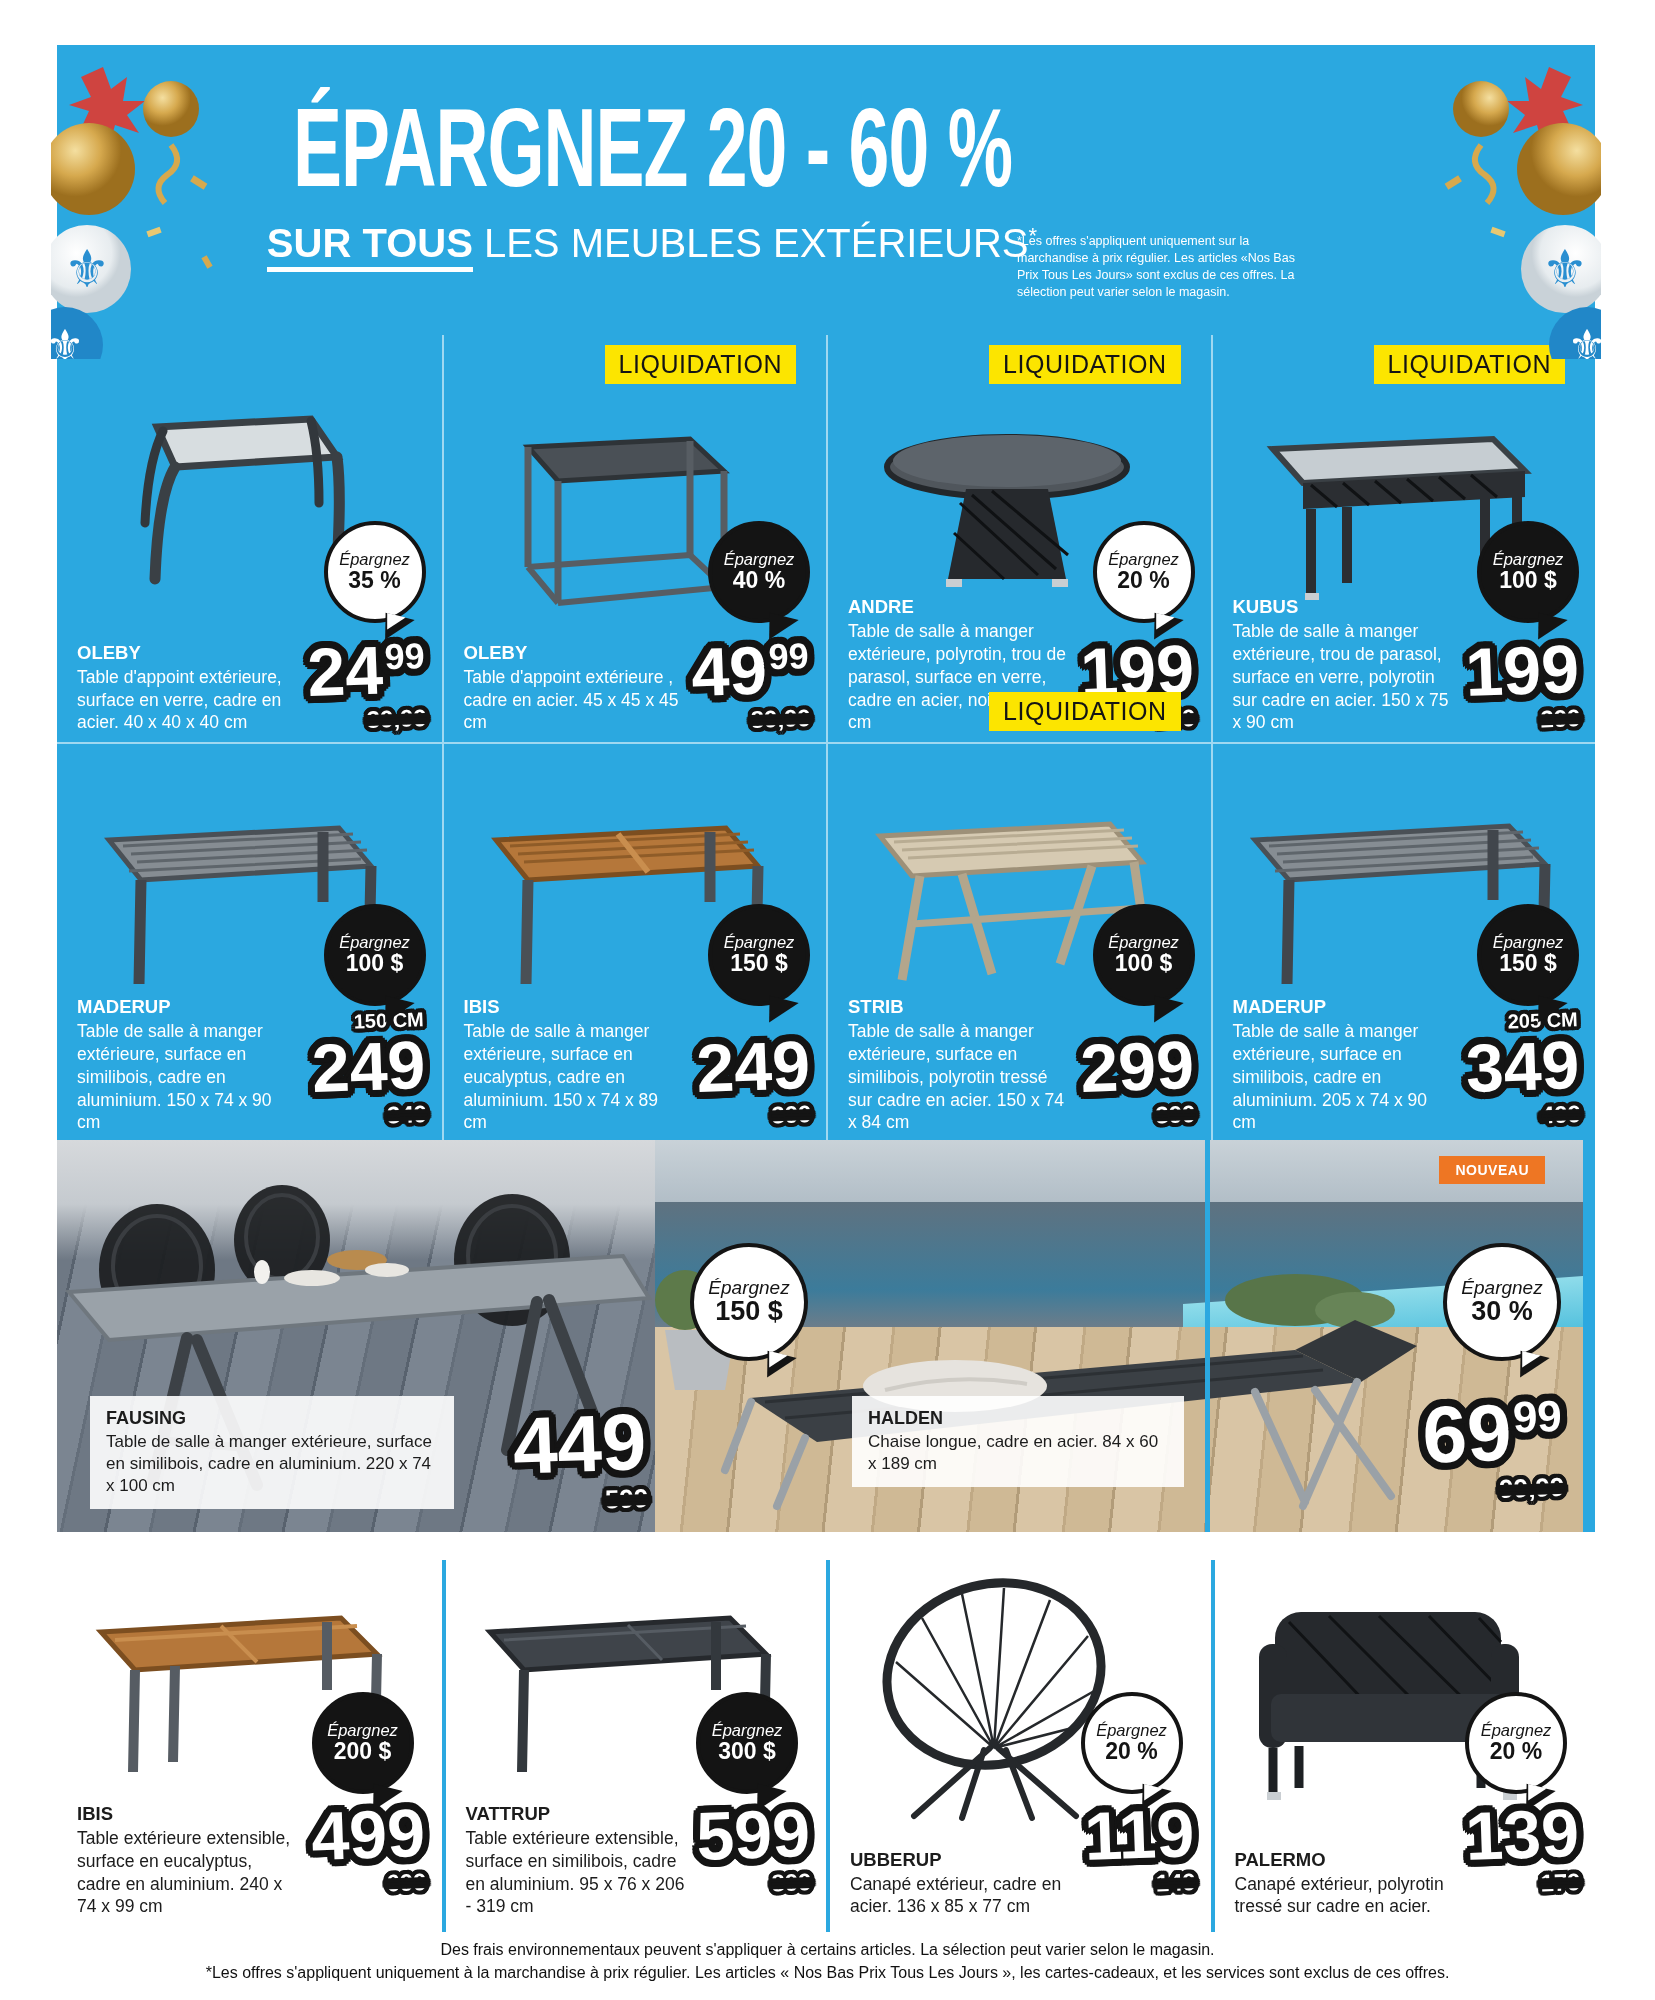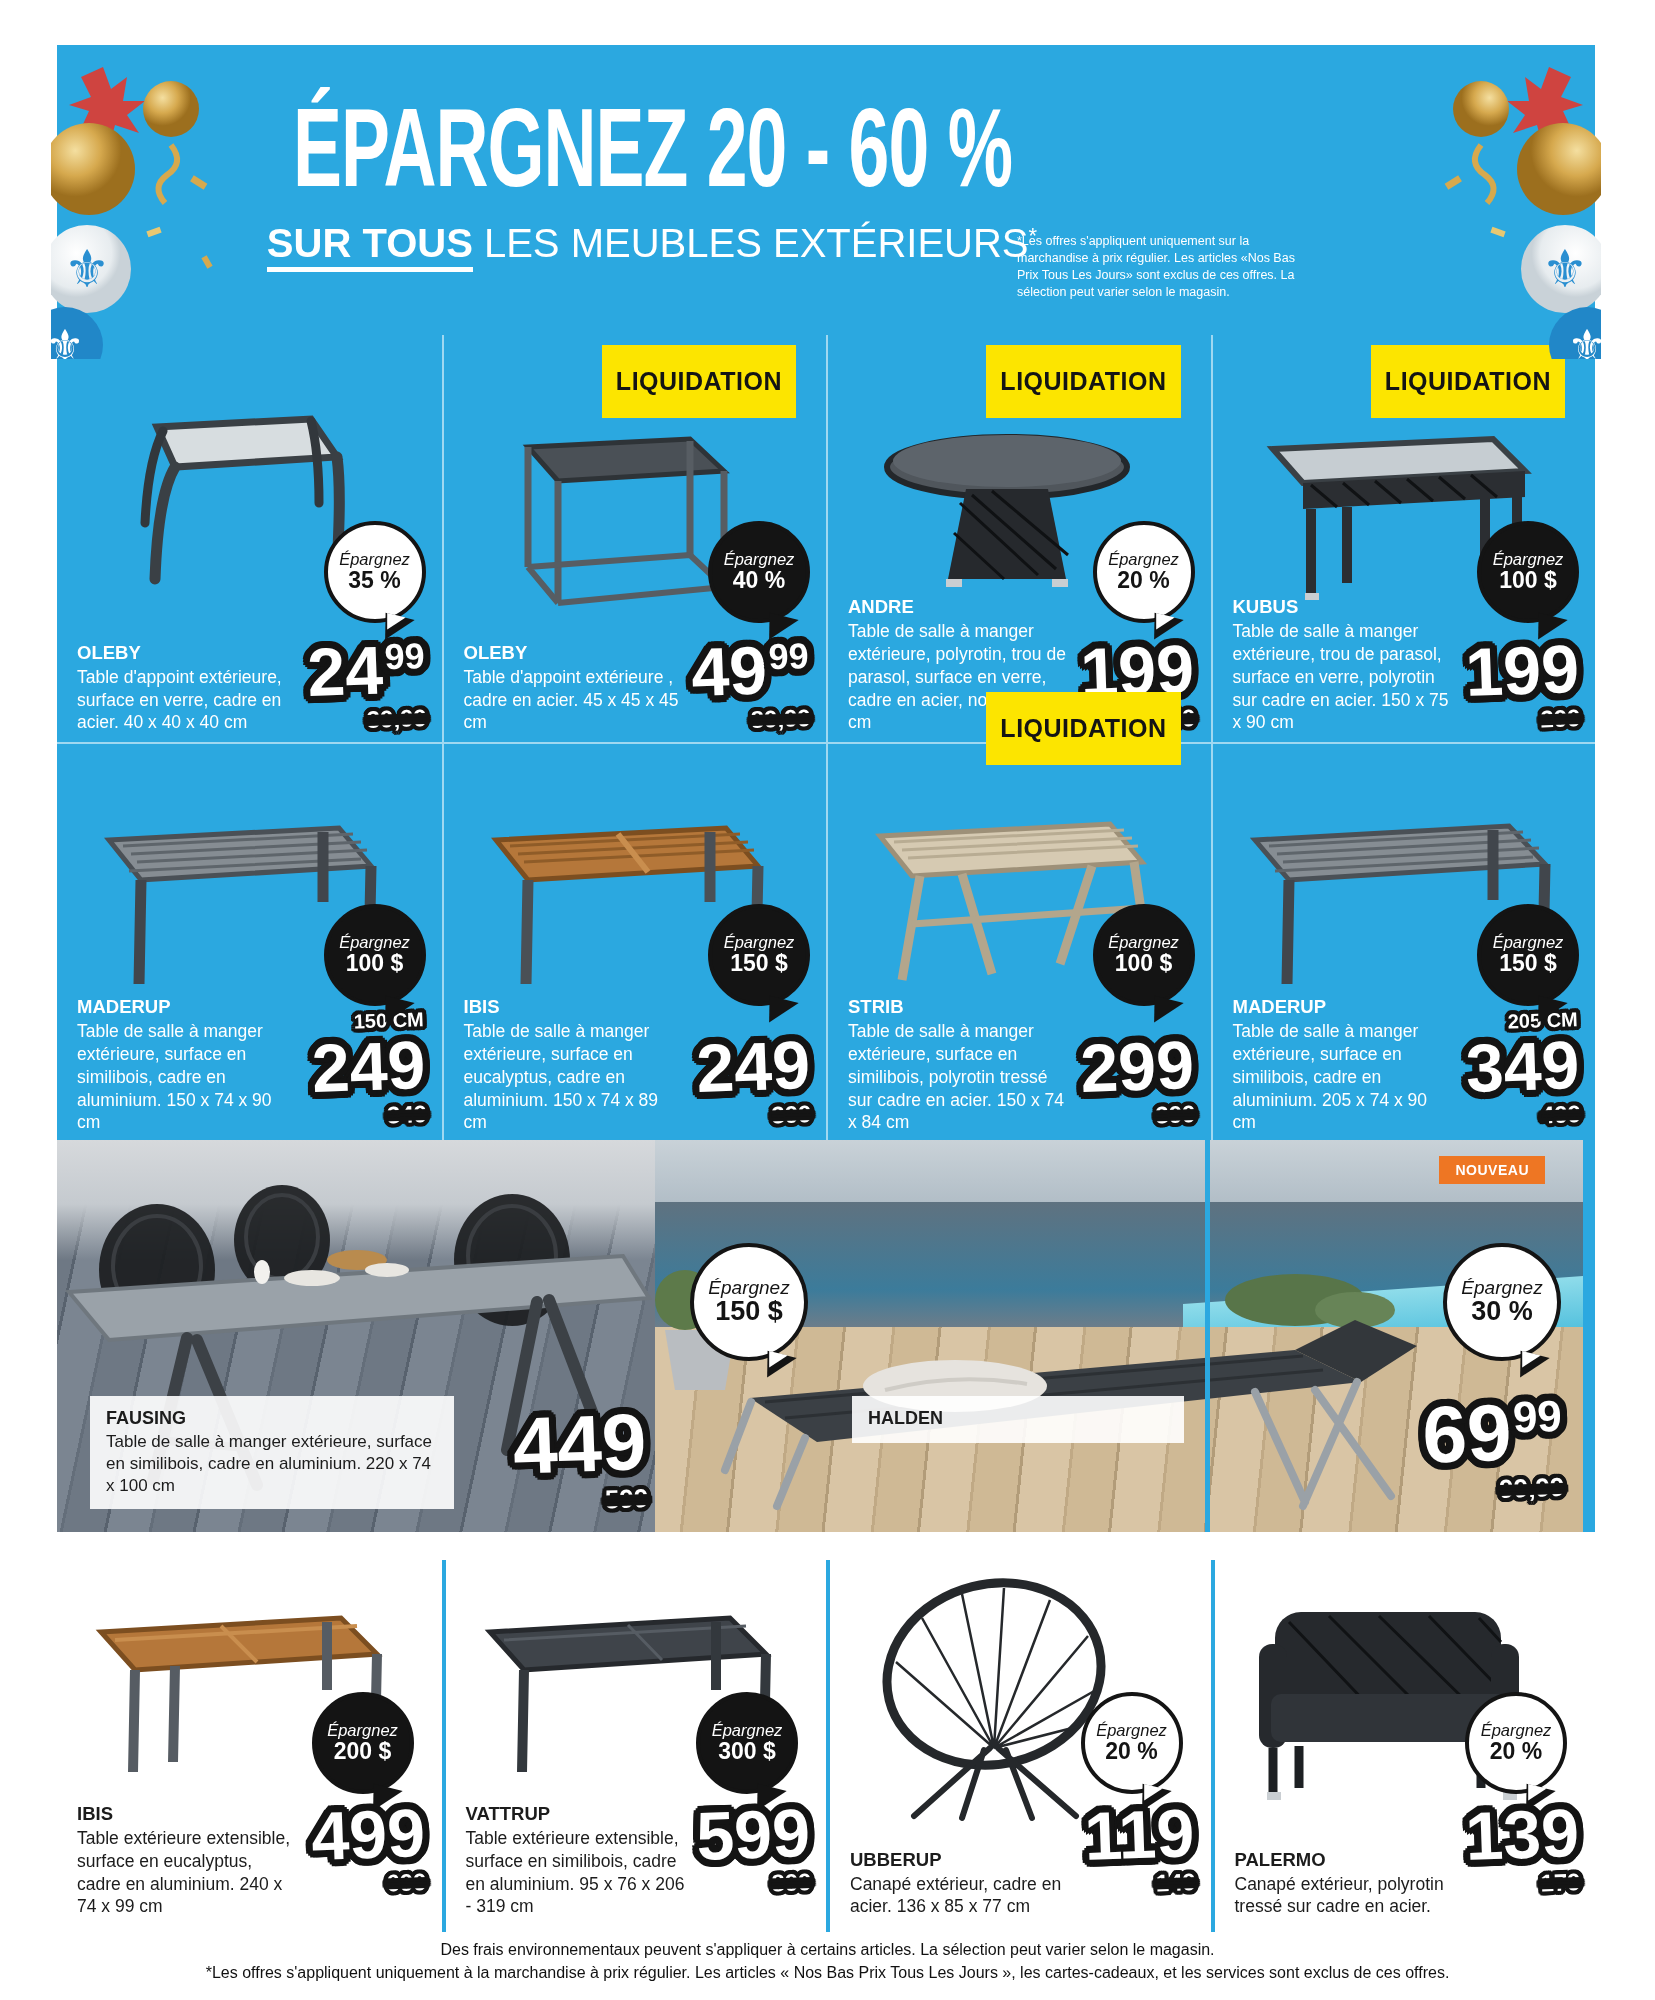--- a/index.html
+++ b/index.html
@@ -33,21 +33,21 @@
   .balloons.left{left:-6px;}
   .balloons.right{right:-6px;transform:scaleX(-1);}
 
   
   .grid{position:absolute;left:0;width:100%;display:grid;grid-template-columns:repeat(4,1fr);z-index:2;}
   .row1{top:290px;height:407px;}
   .row2{top:697px;height:398px;border-top:2px solid rgba(255,255,255,.55);}
   .card{position:relative;}
   .card + .card{border-left:2px solid rgba(255,255,255,.55);}
   .art{position:absolute;left:14px;top:30px;}
-  .liq{position:absolute;top:10px;right:30px;background:#FCE500;color:#141414;font-weight:bold;font-size:25px;padding:22px 14px;letter-spacing:.5px;z-index:3;}
+  .liq{position:absolute;top:10px;right:30px;background:#FCE500;color:#141414;font-weight:normal;font-size:25px;padding:5px 14px;letter-spacing:.5px;z-index:3;}
 
   
   .bubble{position:absolute;width:94px;height:94px;border-radius:50%;display:flex;flex-direction:column;align-items:center;justify-content:center;z-index:4;text-align:center;}
   .bubble .ep{font-style:italic;font-size:16.5px;line-height:1;}
   .bubble .val{font-size:23px;font-weight:bold;line-height:1.1;}
   .bubble.white{background:#fff;border:4px solid #141414;color:#141414;}
   .bubble.black{background:#141414;border:4px solid #141414;color:#fff;}
   .bubble::before{content:"";position:absolute;bottom:-23px;right:10px;width:0;height:0;border-style:solid;
     border-width:26px 24px 0 6px;border-color:#141414 transparent transparent transparent;transform:rotate(14deg);}
   .bubble.white::after{content:"";position:absolute;bottom:-12px;right:18px;width:0;height:0;border-style:solid;
@@ -393,20 +393,21 @@
           <span class="ep">Épargnez</span>
           <span class="val">30 %</span>
         </div>
 
     <div class="infobox infoF">
       <div class="pname">FAUSING</div>
       <div class="pdesc">Table de salle à manger extérieure, surface en similibois, cadre en aluminium. 220 x 74 x 100 cm</div>
     </div>
     <div class="infobox infoH">
       <div class="pname">HALDEN</div>
+      <div class="pdesc">Chaise longue, cadre en acier. 84 x 60 x 189 cm</div>
     </div>
 
     <div class="priceF">
       <div class="price outl-big"><span>449</span></div>
       <div class="old outl-sm">599</div>
     </div>
     <div class="priceH">
       <div class="price outl-big"><span>69</span><span class="sup">99</span></div>
       <div class="old outl-sm">99,99</div>
     </div>

